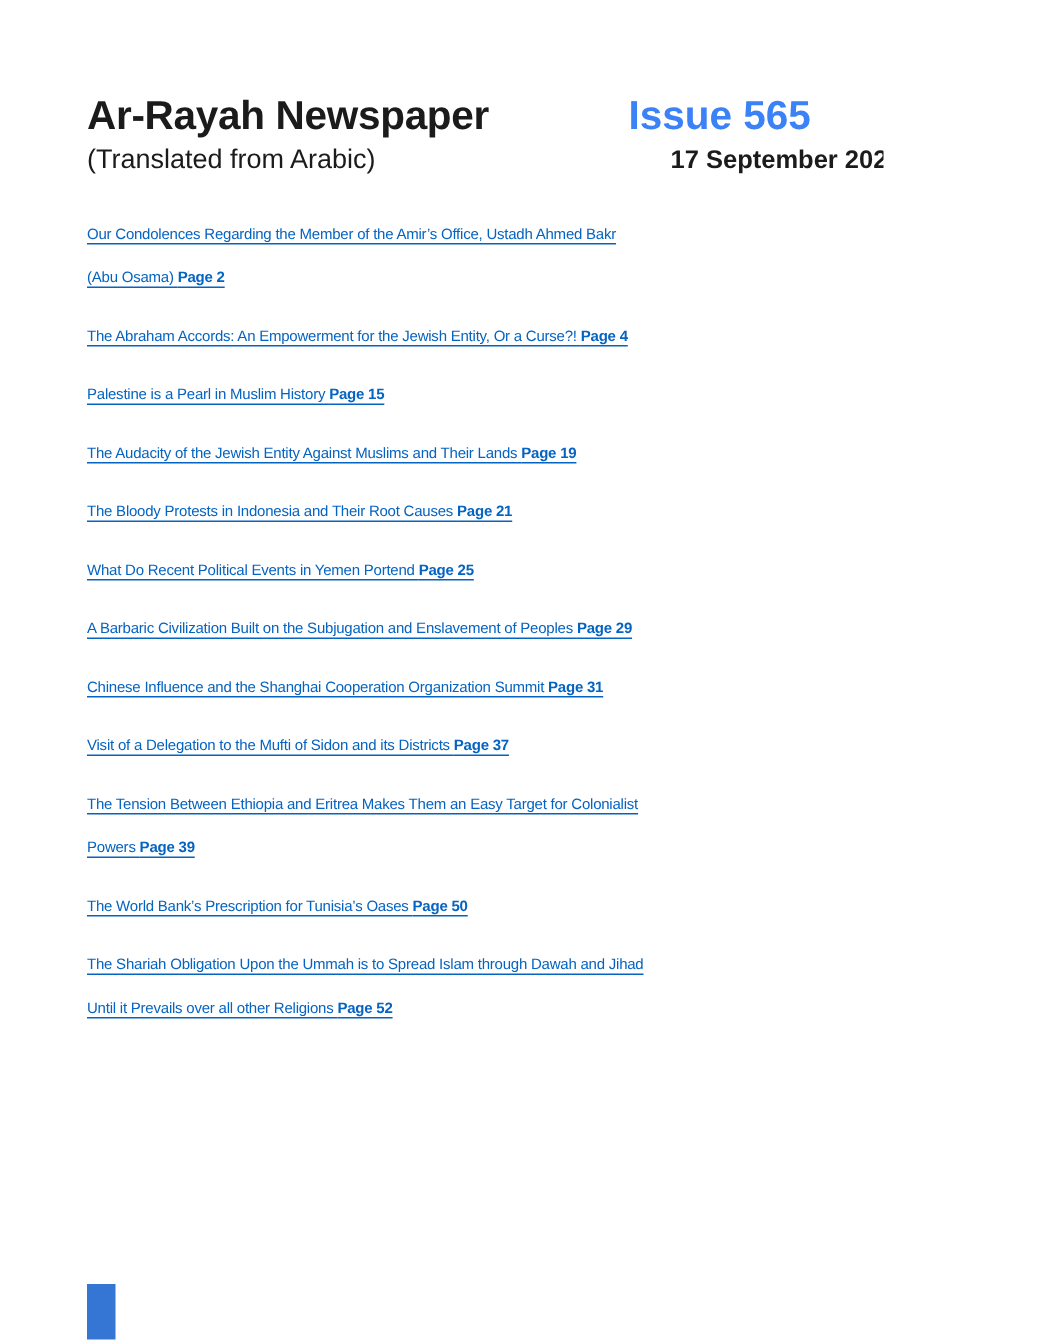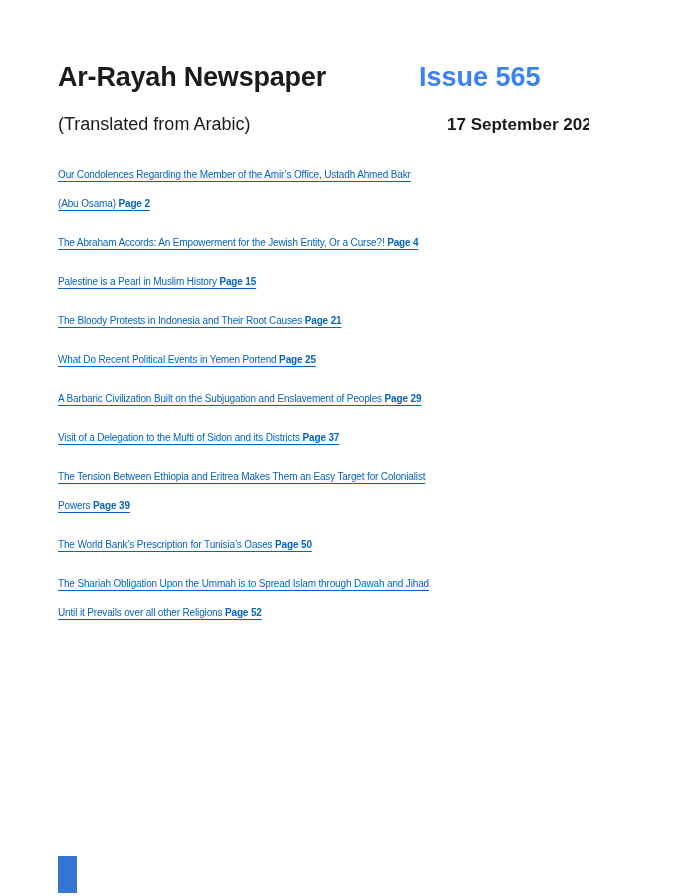--- a/index.html
+++ b/index.html
@@ -40,21 +40,20 @@
   .doc-issue {
     position: absolute;
     left: 361px;
     top: 0;
     font-size: 27px;
     font-weight: bold;
     color: #3b82f6;
     white-space: nowrap;
   }
   .subtitle-row {
-    margin-top: 18px;
     height: 24px;
   }
   .doc-subtitle {
     position: absolute;
     left: 0;
     top: 0;
     font-size: 18px;
     font-weight: normal;
     color: #1b1b1b;
     white-space: nowrap;
@@ -130,39 +129,49 @@
     </a>
   </p>
 
 
   <p class="toc-item">
     <a class="toc-link" href="#">
       <span class="toc-title">Palestine is a Pearl in Muslim History </span><span class="toc-page">Page 15</span>
     </a>
   </p>
 
+  <p class="toc-item">
+    <a class="toc-link" href="#">
+      <span class="toc-title">The Audacity of the Jewish Entity Against Muslims and Their Lands </span><span class="toc-page">Page 19</span>
+    </a>
+  </p>
 
   <p class="toc-item">
     <a class="toc-link" href="#">
       <span class="toc-title">The Bloody Protests in Indonesia and Their Root Causes </span><span class="toc-page">Page 21</span>
     </a>
   </p>
 
   <p class="toc-item">
     <a class="toc-link" href="#">
       <span class="toc-title">What Do Recent Political Events in Yemen Portend </span><span class="toc-page">Page 25</span>
     </a>
   </p>
 
   <p class="toc-item">
     <a class="toc-link" href="#">
       <span class="toc-title">A Barbaric Civilization Built on the Subjugation and Enslavement of Peoples </span><span class="toc-page">Page 29</span>
     </a>
   </p>
 
+  <p class="toc-item">
+    <a class="toc-link" href="#">
+      <span class="toc-title">Chinese Influence and the Shanghai Cooperation Organization Summit </span><span class="toc-page">Page 31</span>
+    </a>
+  </p>
 
   <p class="toc-item">
     <a class="toc-link" href="#">
       <span class="toc-title">Visit of a Delegation to the Mufti of Sidon and its Districts </span><span class="toc-page">Page 37</span>
     </a>
   </p>
 
   <p class="toc-item">
     <a class="toc-link" href="#">
       <span class="toc-title">The Tension Between Ethiopia and Eritrea Makes Them an Easy Target for Colonialist

